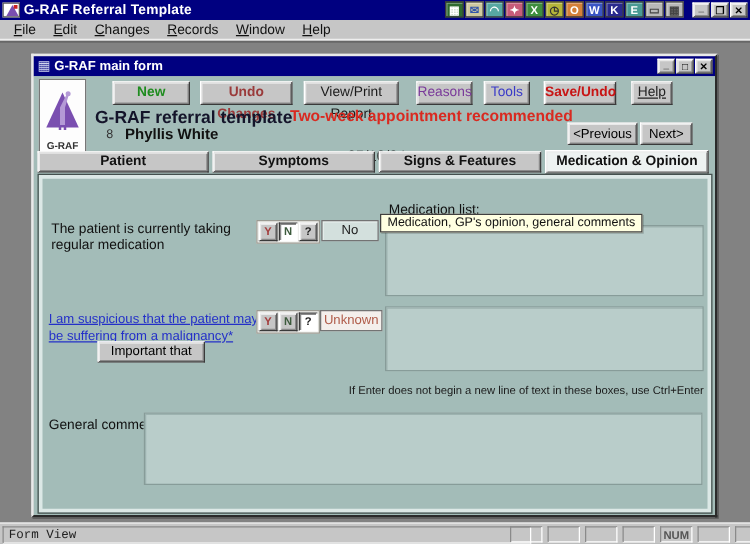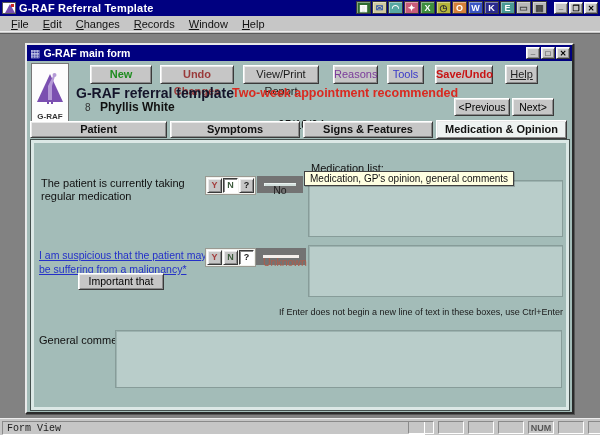--- a/index.html
+++ b/index.html
@@ -77,21 +77,21 @@
 
   
   .content { position:absolute; left:3px; top:78px; width:540px; height:272px; background:#a3bcb8;
              border:1px solid #44504e; box-shadow: inset 0 0 0 3px #dce8e6; }
   .qtext { position:absolute; font-size:11px; color:#101010; line-height:13px; }
   .field { position:absolute; background:#b9cdca; border:1px solid #879c99; box-shadow:inset 1px 1px 0 #9db3b0; }
   .yn-group { position:absolute; display:flex; gap:1px; background:#f2f2ee; padding:1px; border:1px solid #9a9a92; }
   .ynbtn { width:15px; height:15px; font-size:9px; font-weight:bold; line-height:13px; text-align:center; }
   .ynbtn.pressed { border-color:#3a3a3a #ffffff #ffffff #3a3a3a; box-shadow:inset 1px 1px 0 #8a8a8a; background:#ffffff; }
   .yn-y{color:#a33c3c}.yn-n{color:#3c5a3c}.yn-q{color:#1a1a1a}
-  .ansbox { position:absolute; height:17px; font-size:10.5px; text-align:center; line-height:15px; border:7px solid #737373; }
+  .ansbox { position:absolute; height:17px; font-size:10.5px; text-align:center; line-height:15px; border:1px solid #737373; }
   .ans-no { left:226px; top:36px; width:46px; background:#d3e0dd; color:#222; box-shadow:1px 1px 0 #ffffff88 inset; }
   .ans-unk { left:225px; top:108px; width:50px; background:#f4efec; color:#b05c4a; }
   .medlabel { position:absolute; left:280px; top:22px; font-size:11px; color:#101010; }
   .tooltip { position:absolute; left:273px; top:31px; background:#ffffe1; border:1px solid #404040;
              font-size:10px; color:#111; padding:1px 5px; white-space:nowrap; box-shadow:1px 1px 0 #00000033; }
   .qlink { position:absolute; left:8px; top:108px; width:176px; font-size:10.5px; line-height:14px;
            color:#2430c8; text-decoration:underline; cursor:default; }
   .b-note { left:47px; top:133px; width:86px; height:17px; font-weight:normal; font-size:10.5px; line-height:15px; }
   .hint { position:absolute; left:240px; top:167px; width:300px; text-align:center; font-size:9px; color:#1a1a1a; }
   .gclabel { position:absolute; left:8px; top:194px; font-size:11px; color:#101010; }

